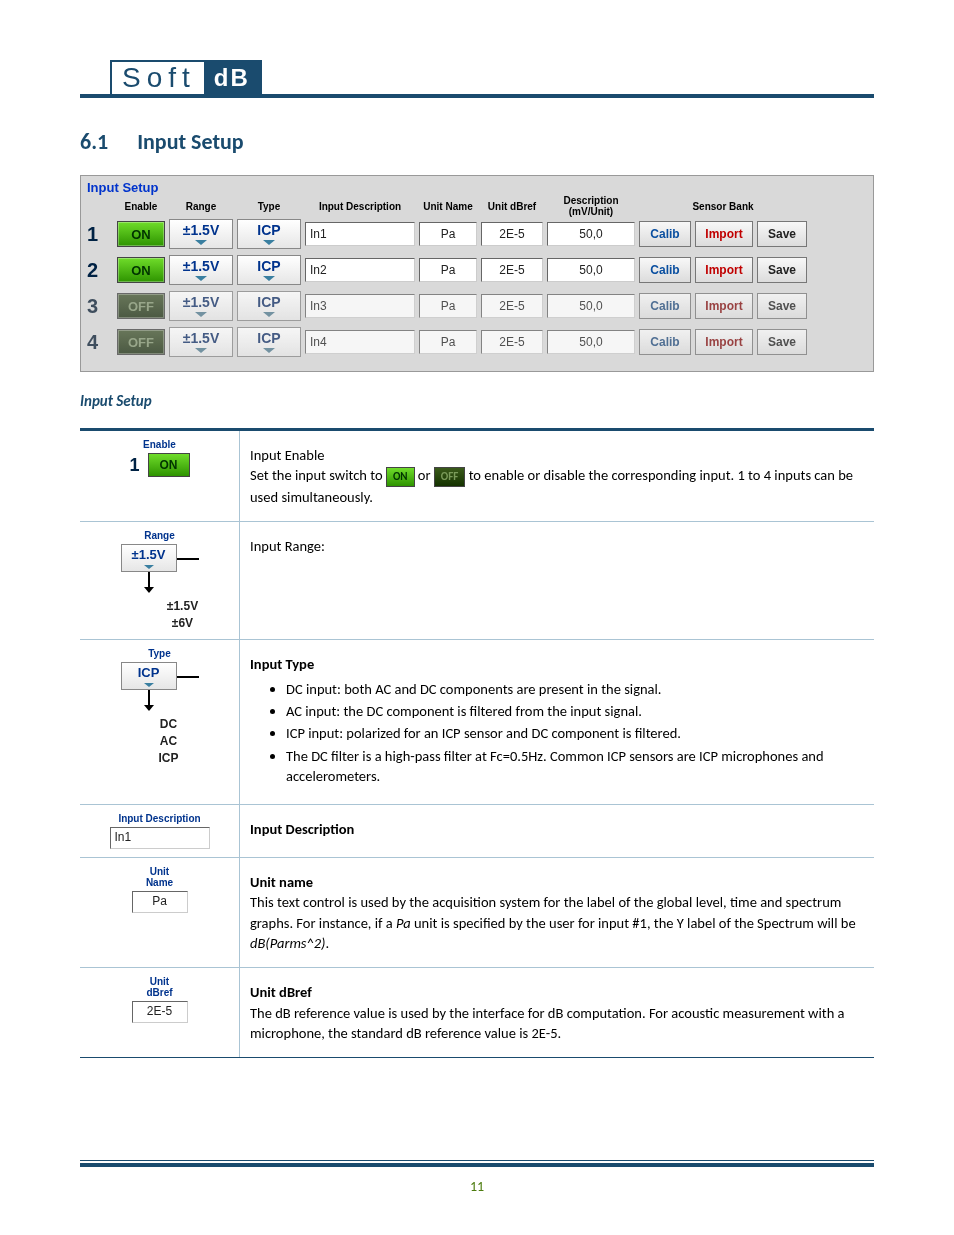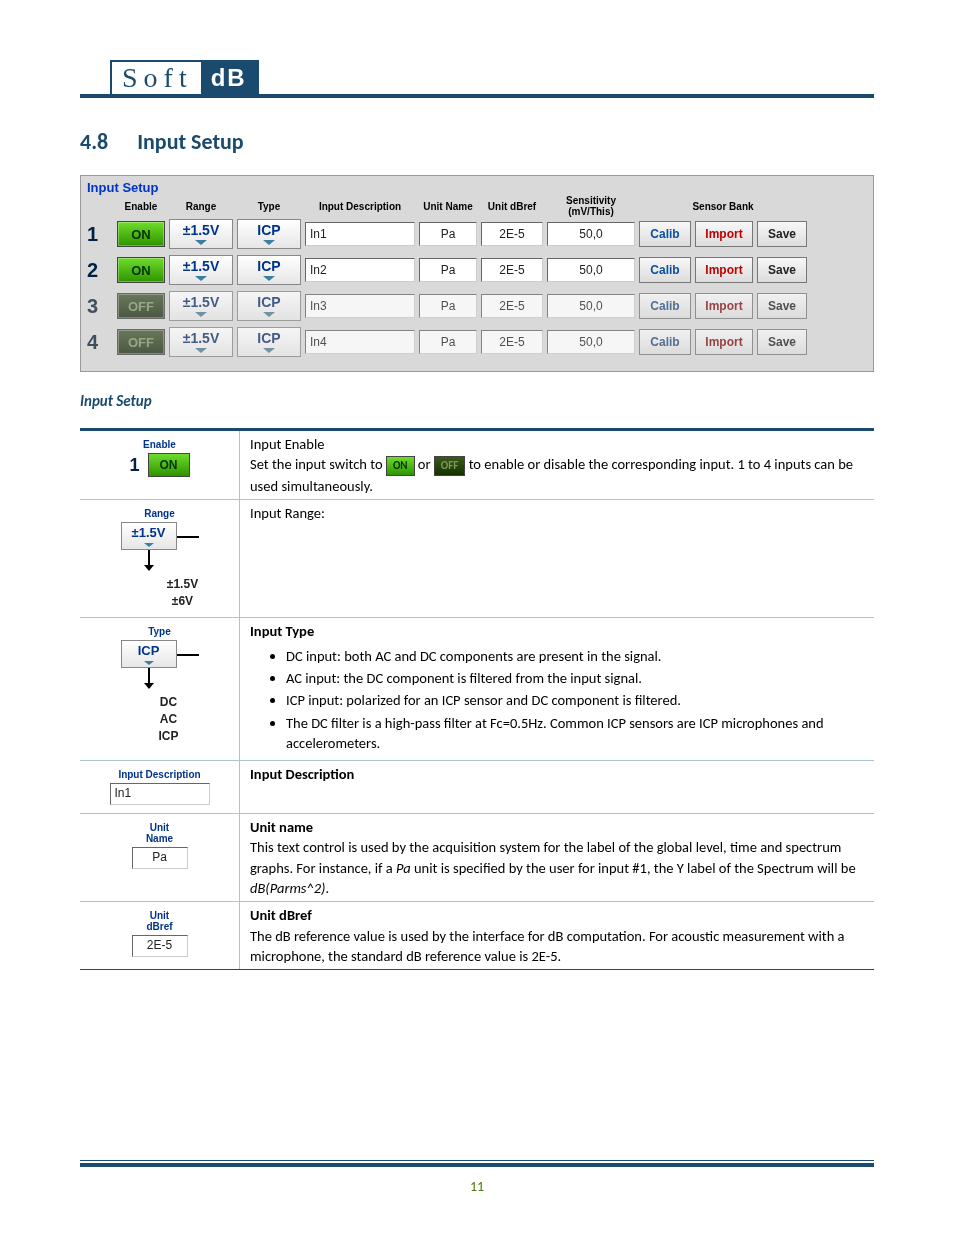--- a/index.html
+++ b/index.html
@@ -28,21 +28,21 @@
     margin-bottom: 0;
   }
   .logo {
     display: flex;
     align-items: center;
     border: 2px solid #1a4b6e;
     border-bottom: 4px solid #1a4b6e;
     height: 38px;
   }
   .logo .soft {
-    font-family: Liberation Serif, serif;
+    font-family: Liberation Sans, sans-serif;
     font-size: 28px;
     letter-spacing: 6px;
     color: #1a4b6e;
     padding: 0 8px 0 10px;
     font-weight: 300;
   }
   .logo .db {
     background: #1a4b6e;
     color: #fff;
     font-family: Arial, sans-serif;
@@ -243,21 +243,21 @@
   }
   .mini-arrow-h .hbar { width:22px; height:2px; background:#000; margin-top:14px;}
   .mini-txt {
     width: 100px; height:22px;
     background:#fff;
     border-top:1px solid #666;border-left:1px solid #666;border-right:1px solid #ccc;border-bottom:1px solid #ccc;
     font-size:12px; padding:2px 4px; color:#222; text-align:left;
   }
   .mini-txt.center{text-align:center;}
   .desc-right {
-    padding: 3px 10px;
+    padding: 14px 10px;
     font-size: 14.5px;
     line-height: 1.4;
   }
   .desc-right b { font-weight: bold; }
   .desc-right i { font-style: italic; }
   .desc-right ul { margin: 4px 0 4px 36px; padding:0; }
   .desc-right li { margin: 2px 0; }
   #page-number {
     position: absolute;
     bottom: 40px;
@@ -288,35 +288,35 @@
   <div class="header-bar">
     <div class="lead-line"></div>
     <div class="logo">
       <span class="soft">Soft</span>
       <span class="db">dB</span>
     </div>
     <div class="trail-line"></div>
   </div>
 
   <h2 class="section-title">
-    <span class="num">4.8</span>
+    <span class="num">6.1</span>
     <span>Input Setup</span>
   </h2>
 
   <div class="panel-shot">
     <div class="panel-title">Input Setup</div>
     <div class="cols header-row">
       <div></div>
       <div>Enable</div>
       <div>Range</div>
       <div>Type</div>
       <div>Input Description</div>
       <div style="white-space:pre-line;">Unit Name</div>
       <div style="white-space:pre-line;">Unit dBref</div>
-      <div>Sensitivity (mV/This)</div>
+      <div>Description (mV/Unit)</div>
       <div style="grid-column: span 3; text-align:center;">Sensor Bank</div>
     </div>
     <div id="panel-rows">
         <div class="cols row">
           <div class="chnum">1</div>
           <div class="toggle on">ON</div>
           <div class="dd">±1.5V</div>
           <div class="dd">ICP</div>
           <div class="txtfield">In1</div>
           <div class="txtfield center">Pa</div>

